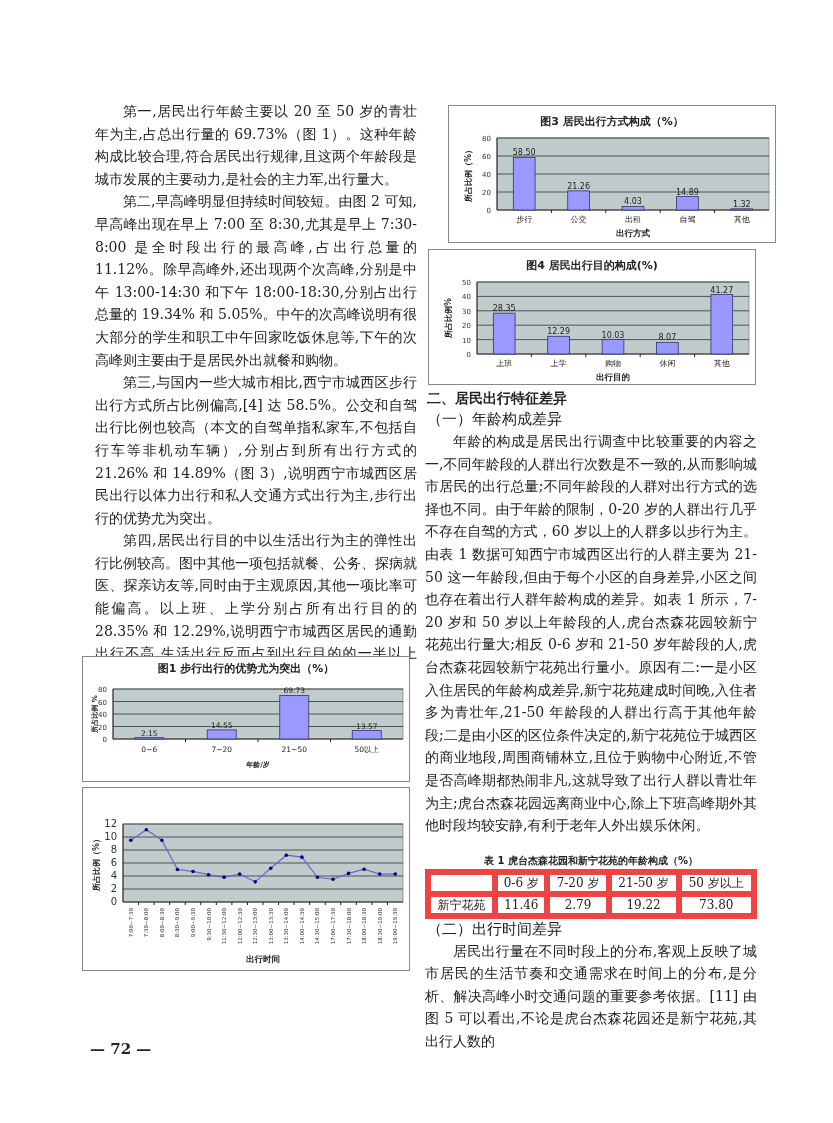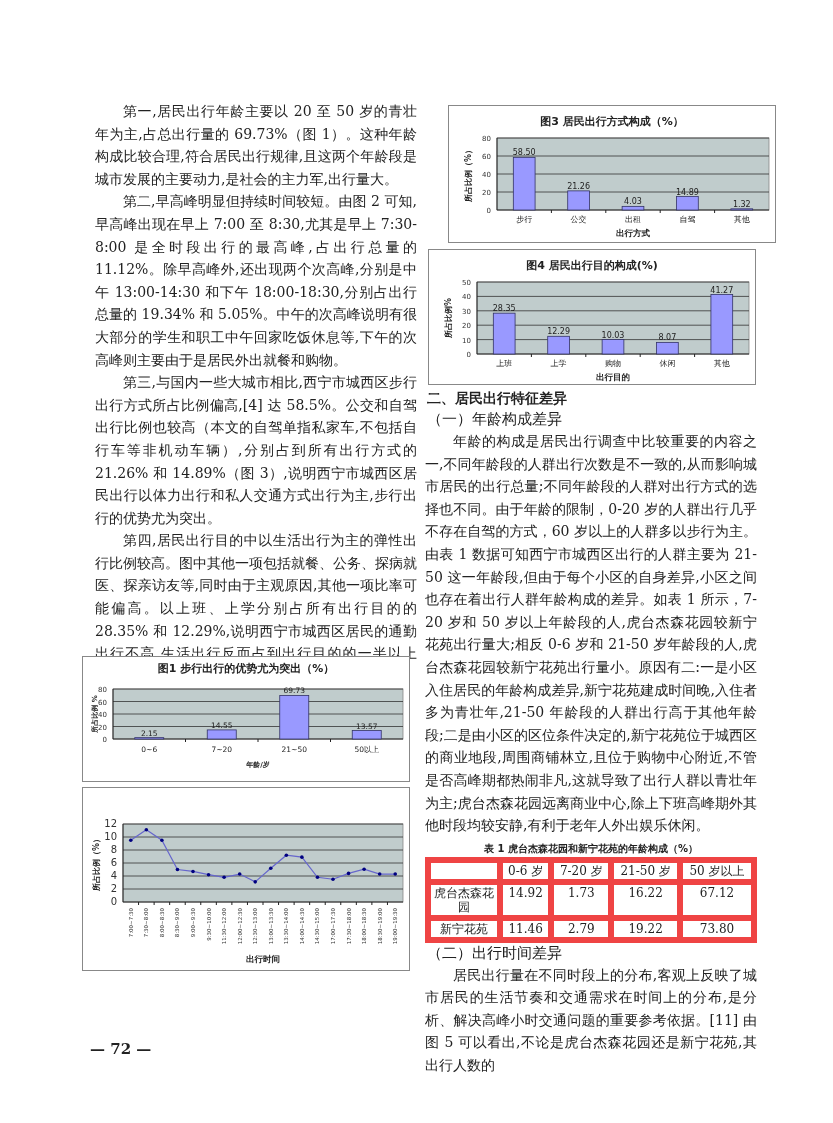--- a/index.html
+++ b/index.html
@@ -222,36 +222,29 @@
       <text x="292.79999999999995" y="116" font-size="8" text-anchor="middle" fill="#222">其他</text>
       <line x1="265.6" x2="265.6" y1="104" y2="107" stroke="#222"></line>
       <text x="184" y="130" font-size="8.5" font-weight="bold" text-anchor="middle" fill="#222">出行目的</text>
     </svg>
 </div>
 
 <div class="col" style="left:425px;top:388px;width:332px;">
   <h3 class="sec">二、居民出行特征差异</h3>
   <h4 class="sub">（一）年龄构成差异</h4>
   <p class="para">年龄的构成是居民出行调查中比较重要的内容之一,不同年龄段的人群出行次数是不一致的,从而影响城市居民的出行总量;不同年龄段的人群对出行方式的选择也不同。由于年龄的限制，0-20 岁的人群出行几乎不存在自驾的方式，60 岁以上的人群多以步行为主。由表 1 数据可知西宁市城西区出行的人群主要为 21-50 这一年龄段,但由于每个小区的自身差异,小区之间也存在着出行人群年龄构成的差异。如表 1 所示，7-20 岁和 50 岁以上年龄段的人,虎台杰森花园较新宁花苑出行量大;相反 0-6 岁和 21-50 岁年龄段的人,虎台杰森花园较新宁花苑出行量小。原因有二:一是小区入住居民的年龄构成差异,新宁花苑建成时间晚,入住者多为青壮年,21-50 年龄段的人群出行高于其他年龄段;二是由小区的区位条件决定的,新宁花苑位于城西区的商业地段,周围商铺林立,且位于购物中心附近,不管是否高峰期都热闹非凡,这就导致了出行人群以青壮年为主;虎台杰森花园远离商业中心,除上下班高峰期外其他时段均较安静,有利于老年人外出娱乐休闲。</p>
-  <div class="tcap" style="margin-top:4px;">表 1 虎台杰森花园和新宁花苑的年龄构成（%）</div>
+  <div class="tcap" style="margin-top:16px;">表 1 虎台杰森花园和新宁花苑的年龄构成（%）</div>
   <table class="t1">
     <tbody>
         <tr>
       <td></td>
       <td>0-6 岁</td>
       <td>7-20 岁</td>
       <td>21-50 岁</td>
       <td>50 岁以上</td>
-    </tr>
-    <tr>
-      <td style="width:62px;">虎台杰森花园</td>
-      <td>14.92</td>
-      <td>1.73</td>
-      <td>16.22</td>
-      <td>67.12</td>
     </tr>
     <tr>
       <td>新宁花苑</td>
       <td>11.46</td>
       <td>2.79</td>
       <td>19.22</td>
       <td>73.80</td>
     </tr>
   </tbody>
     </table>

